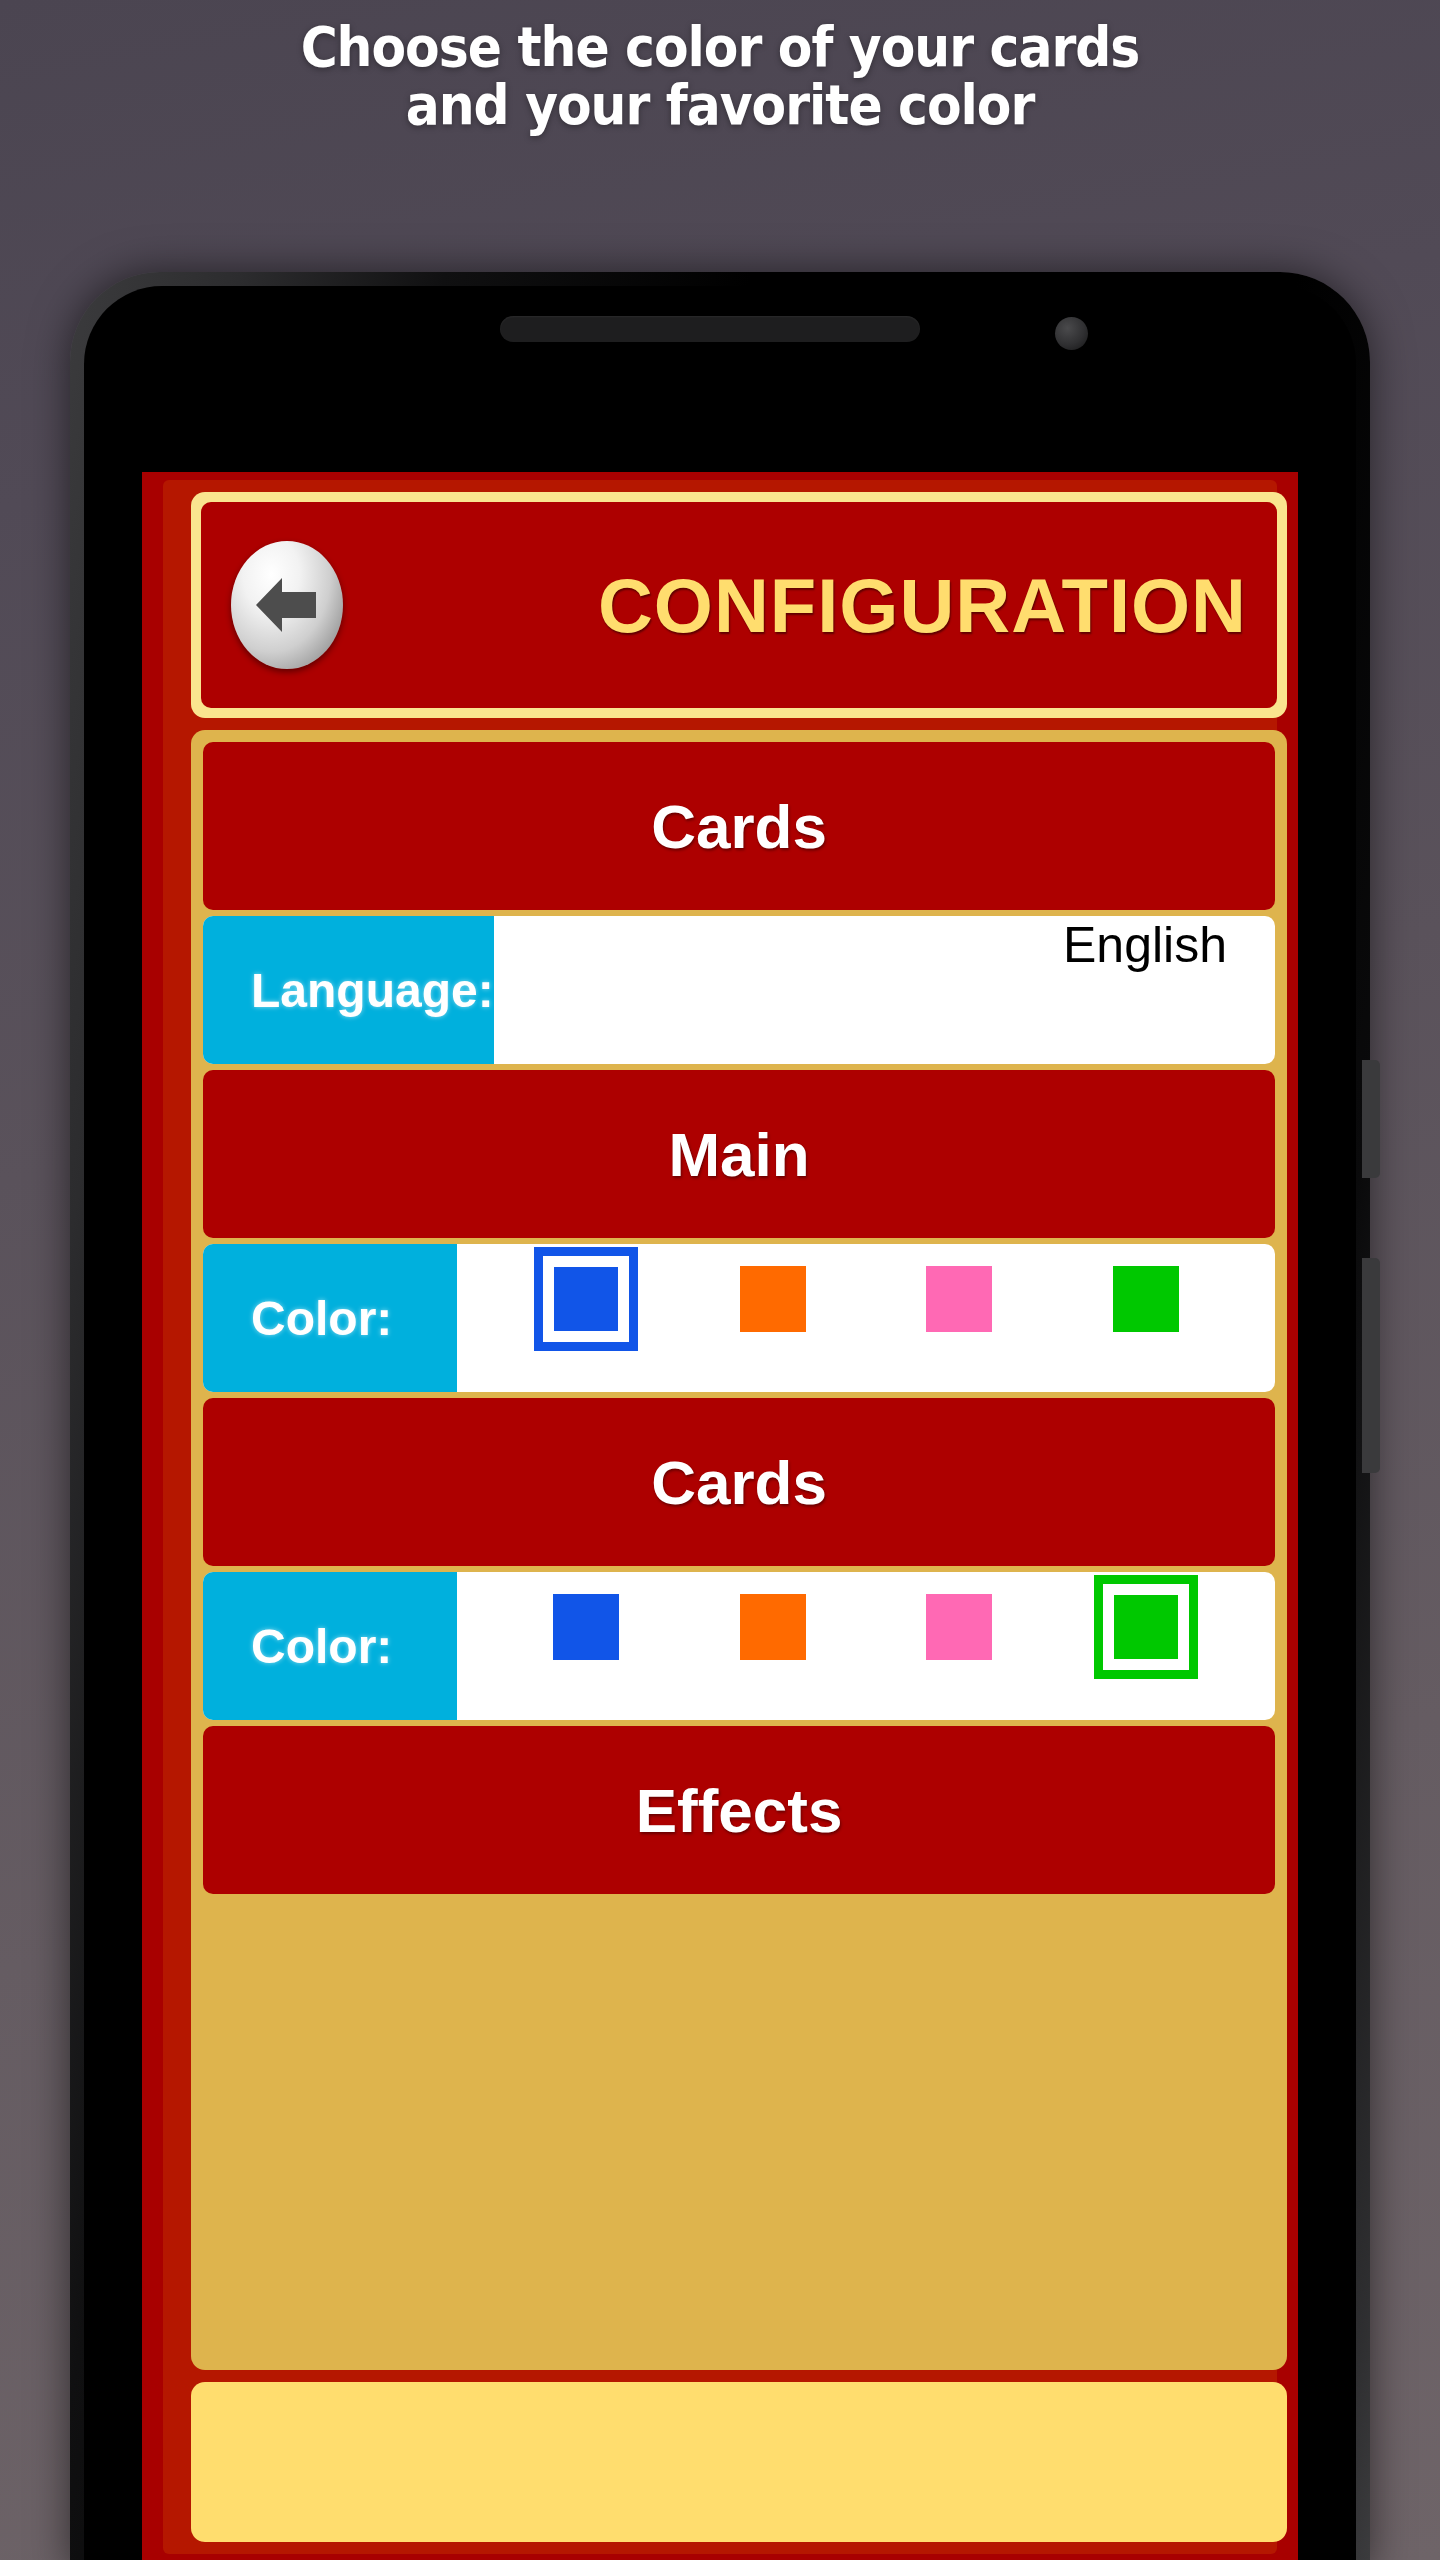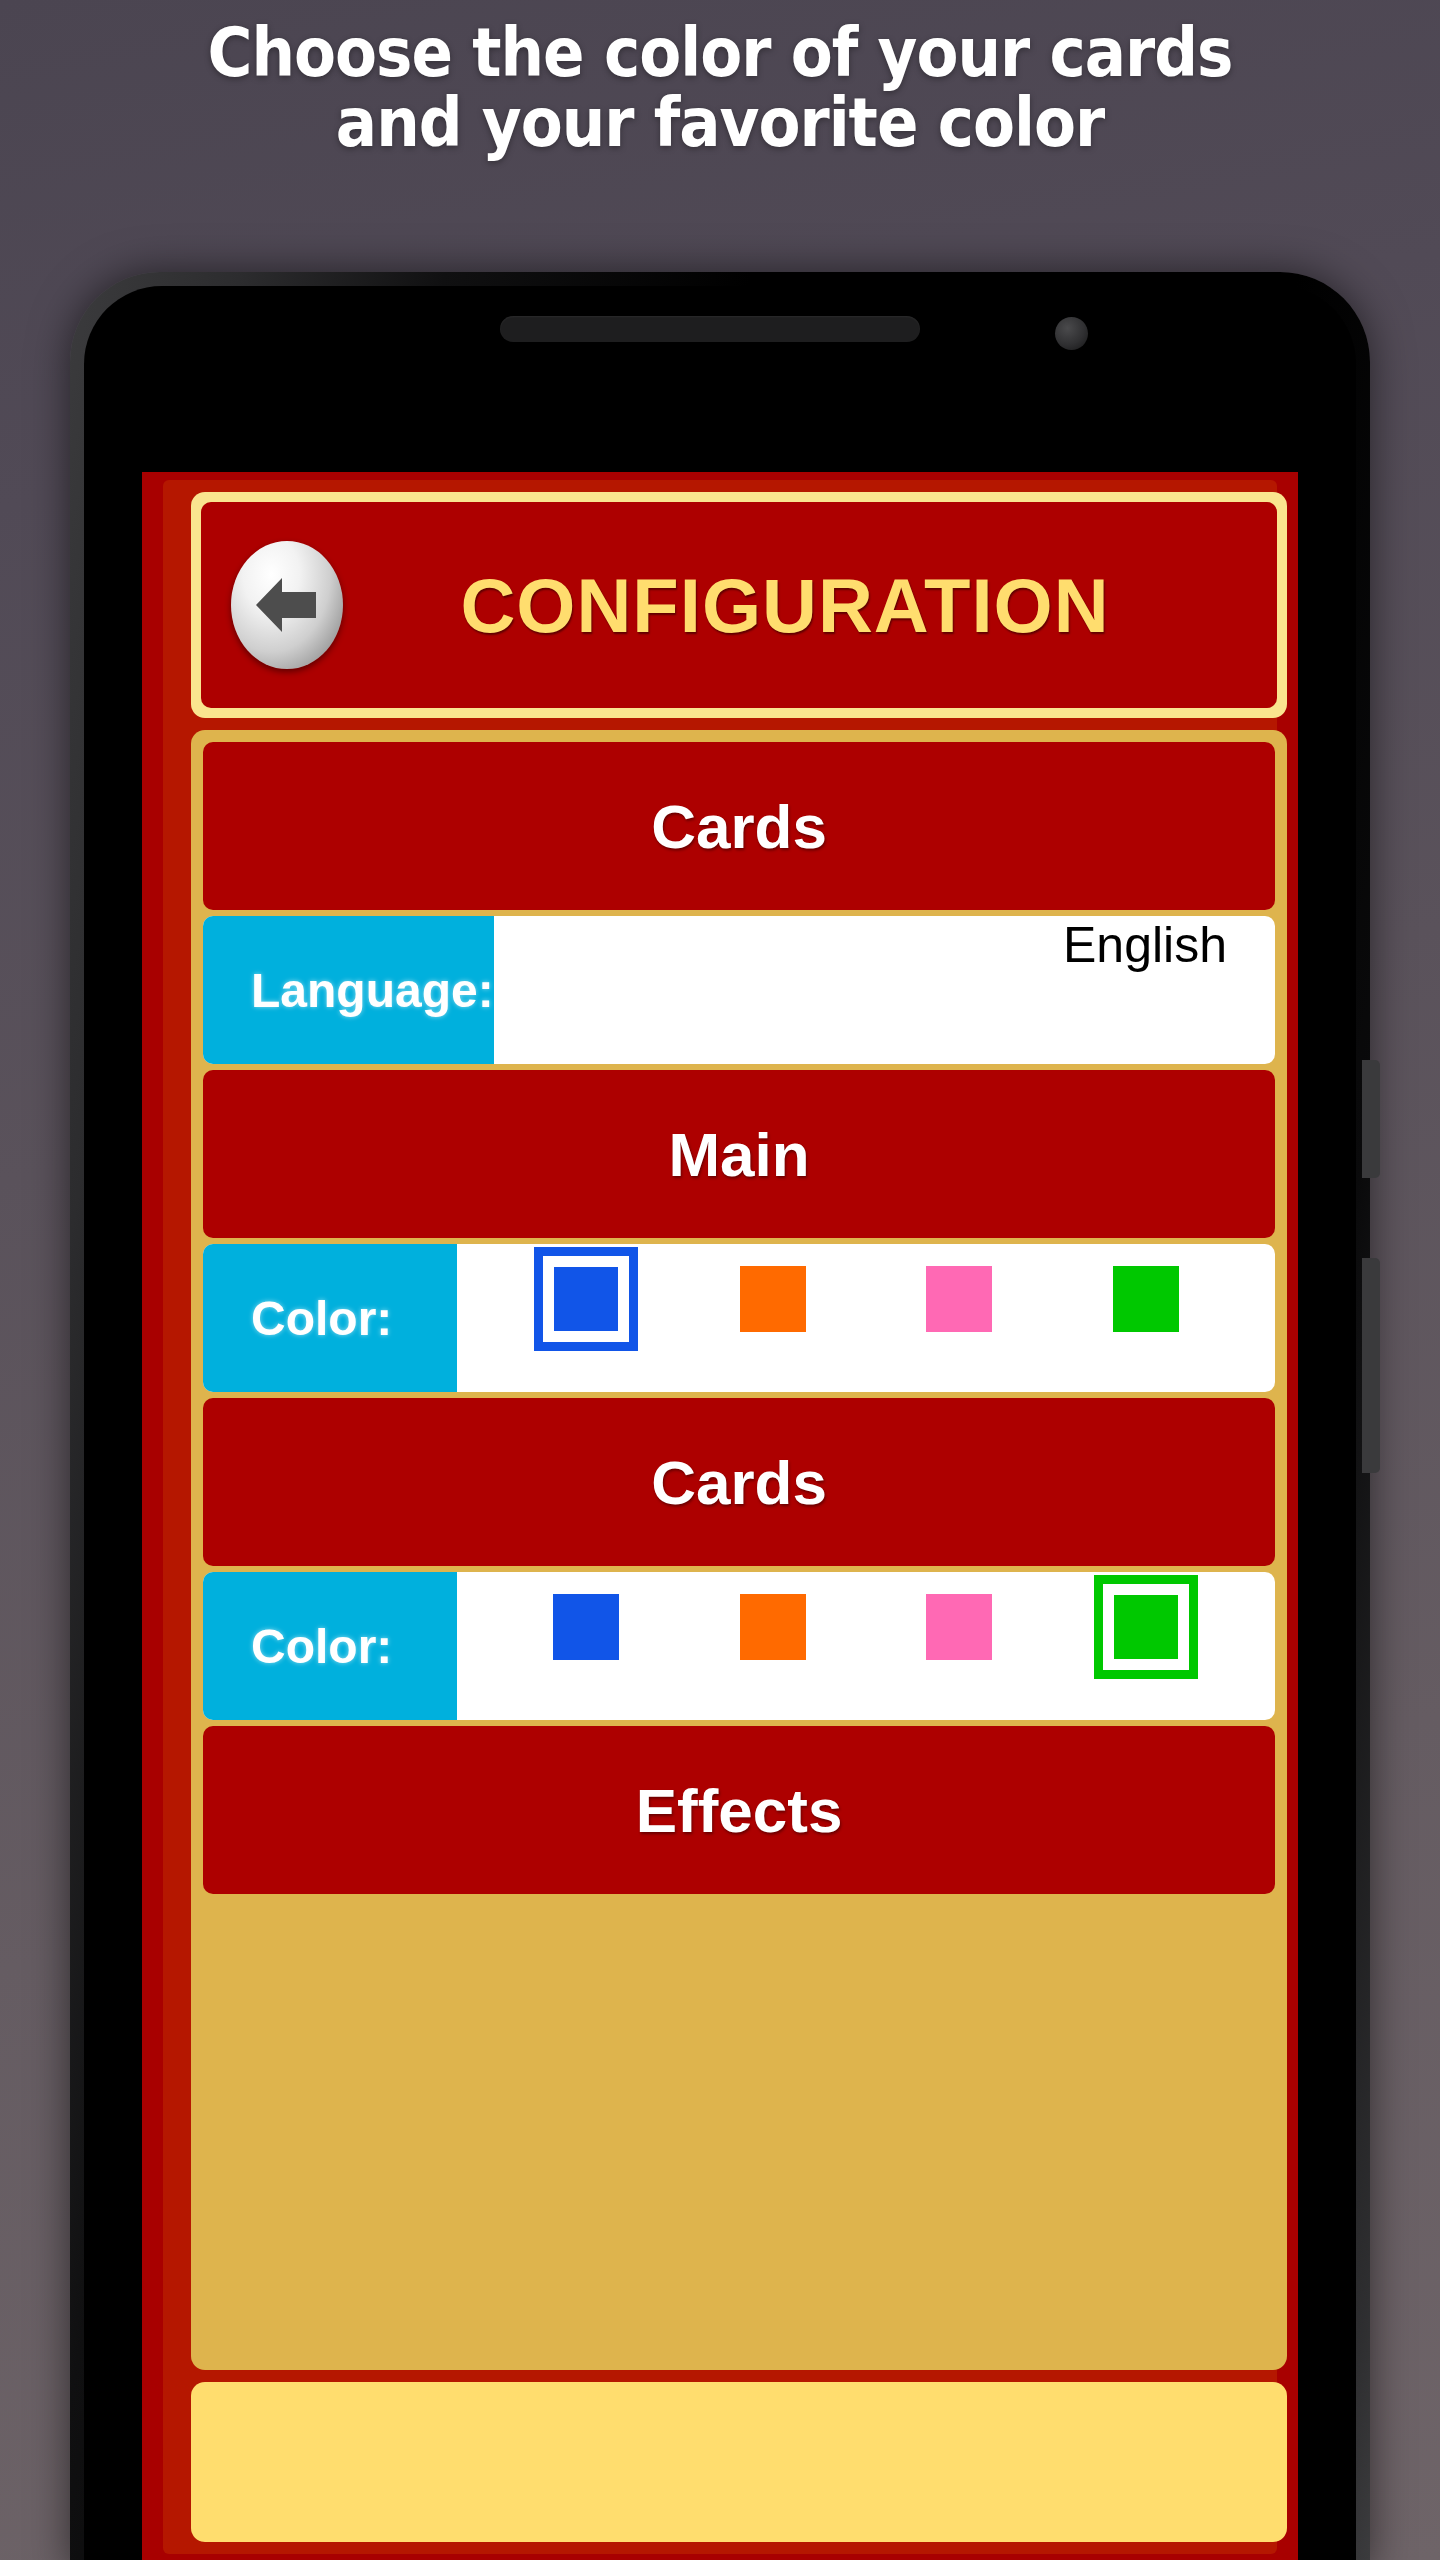--- a/index.html
+++ b/index.html
@@ -11,21 +11,21 @@
   }
 
   
   .headline{
     position:absolute;left:0;top:0;width:1440px;
     text-align:center;
     padding-top:18px;
     color:#ffffff;
     font-family:"DejaVu Sans Condensed","Liberation Sans",sans-serif;
     font-weight:bold;
-    font-size:68px;
+    font-size:56px;
     line-height:1.03;
     letter-spacing:-1px;
     text-shadow:0 2px 6px rgba(0,0,0,.35);
   }
   .headline .hl-line{display:block;white-space:nowrap;}
 
   
   .phone{
     position:absolute;
     left:70px;top:272px;
@@ -87,25 +87,25 @@
   .back-btn{
     width:112px;height:128px;flex:0 0 auto;
     border-radius:50%;
     background:radial-gradient(ellipse at 36% 26%,#ffffff 0%,#f2f2f2 28%,#cfcfcf 58%,#9a9a9a 82%,#6d6d6d 100%);
     position:relative;
     box-shadow:0 3px 6px rgba(0,0,0,.45);
     display:flex;align-items:center;justify-content:center;
   }
   .back-arrow{display:block;}
   .header-title{
-    flex:1 1 auto;text-align:center;
+    flex:1 1 auto;text-align:right;
     color:#ffdd6e;
     font-size:76px;font-weight:bold;
     letter-spacing:1px;
-    padding-right:50px;
+    padding-right:30px;
     text-shadow:1px 2px 2px rgba(0,0,0,.45);
   }
 
   
   .list-panel{
     position:absolute;left:28px;top:250px;width:1096px;height:1640px;
     background:#deb44d;
     border-radius:14px;
     padding:12px;
     box-sizing:border-box;

